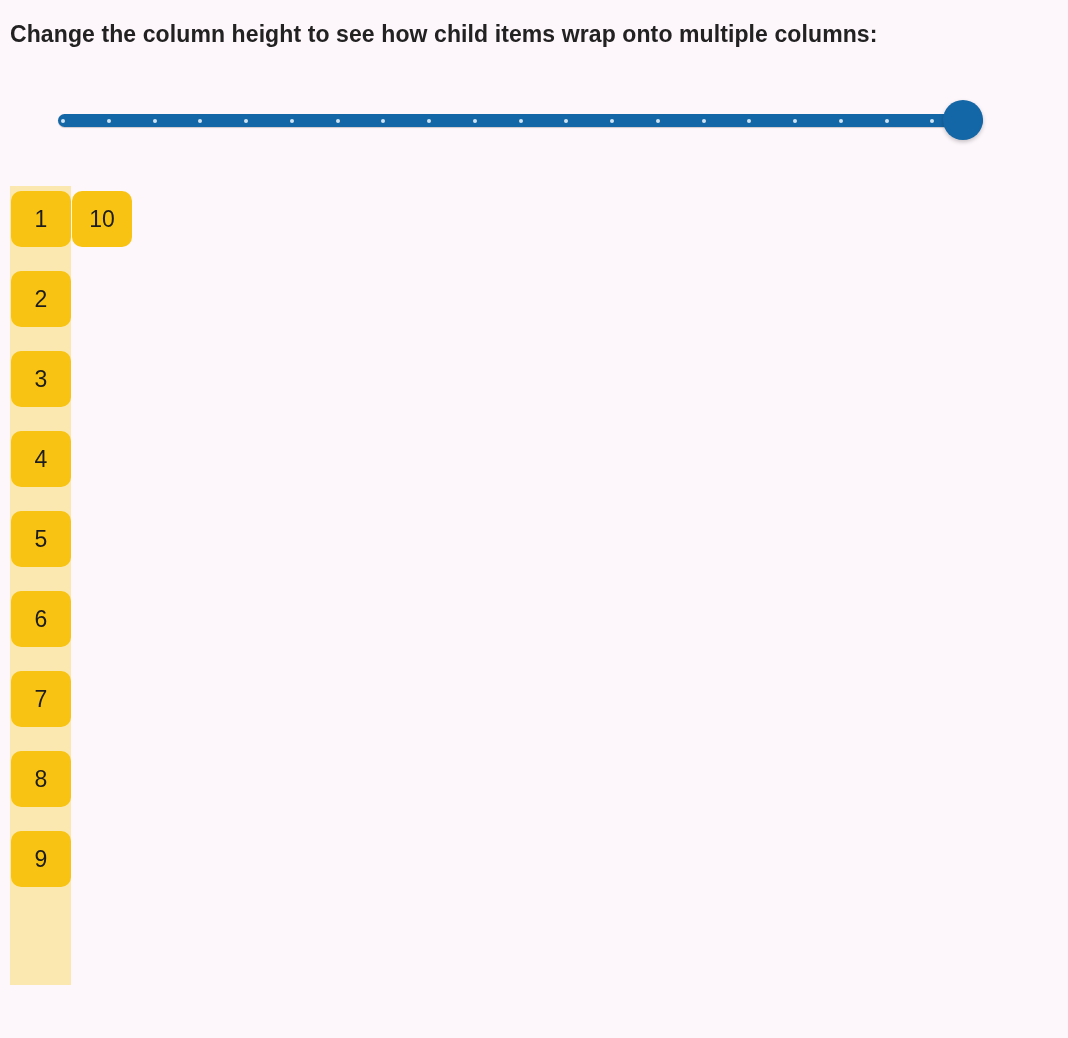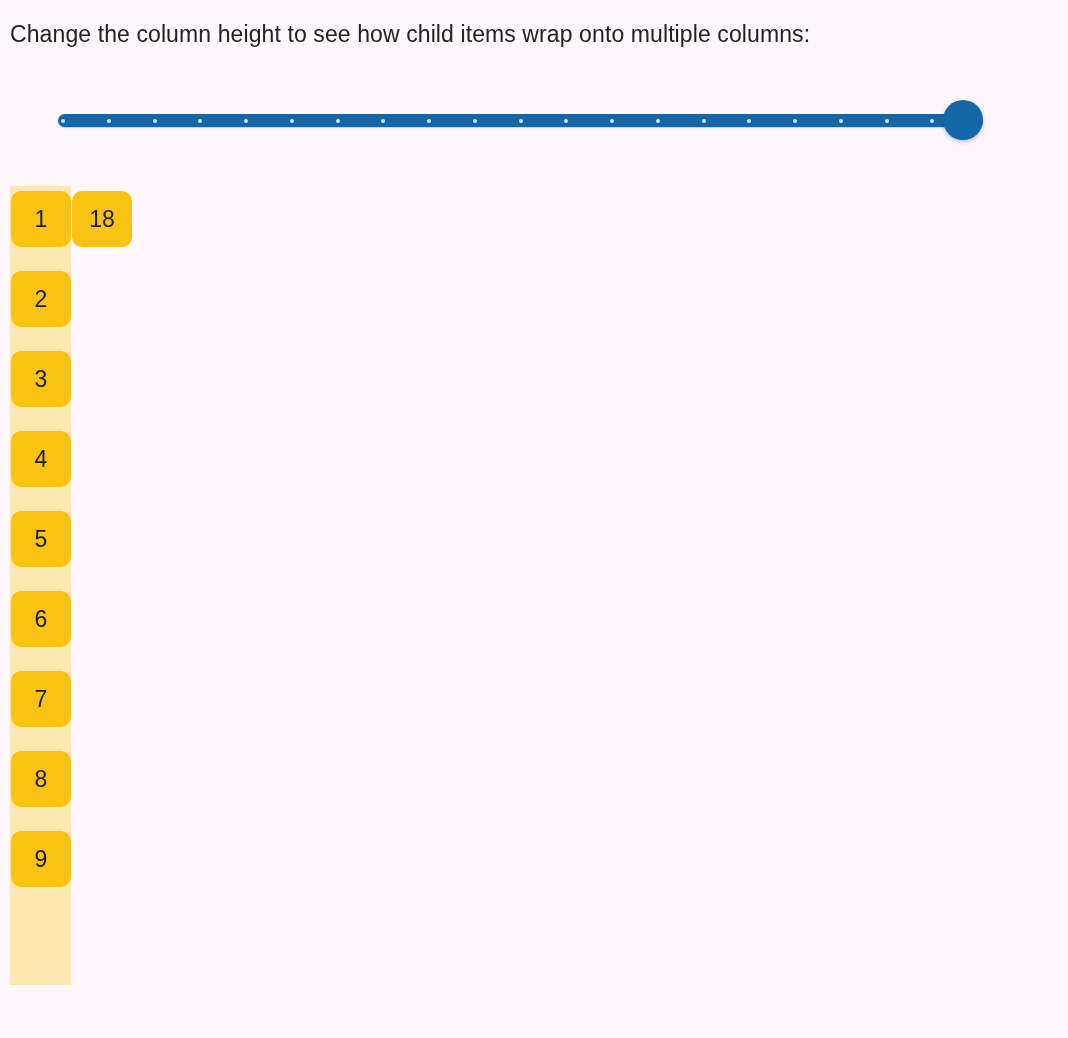--- a/index.html
+++ b/index.html
@@ -16,21 +16,21 @@
   }
 
   
   .heading {
     position: absolute;
     left: 10px;
     top: 17px;
     font-size: 23px;
     line-height: 34px;
     color: #222222;
-    font-weight: 400;
+    font-weight: 700;
     letter-spacing: 0.1px;
     white-space: nowrap;
   }
 
   
   .slider-wrap {
     position: absolute;
     left: 58px;
     top: 100px;
     width: 925px;
@@ -160,15 +160,15 @@
     <div class="item" style="background: rgb(248, 195, 19);">
       <span>7</span>
     </div>
     <div class="item" style="background: rgb(248, 195, 19);">
       <span>8</span>
     </div>
     <div class="item" style="background: rgb(248, 195, 19);">
       <span>9</span>
     </div>
     <div class="item" style="background: rgb(248, 195, 19);">
-      <span>18</span>
+      <span>10</span>
     </div>
   </div>
 
 </body></html>

